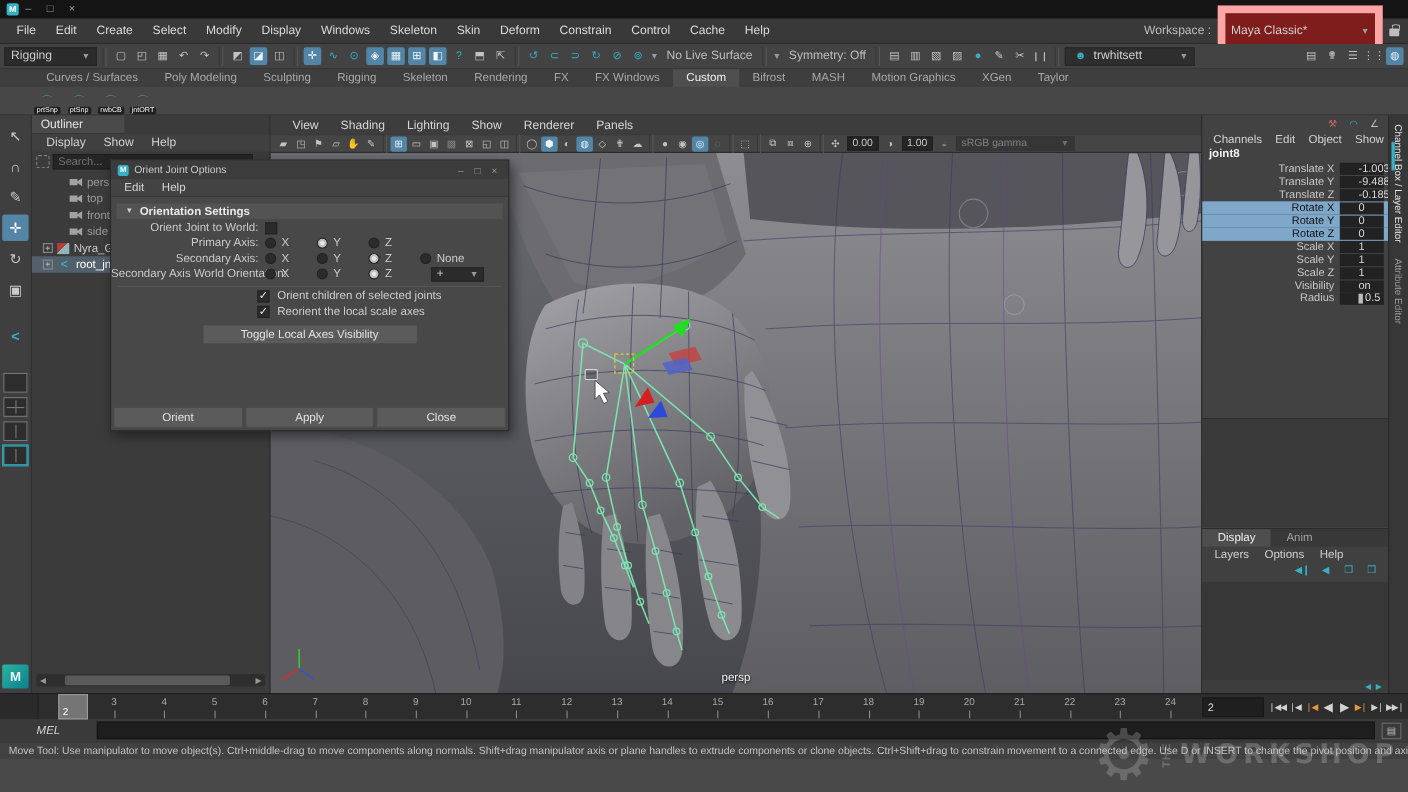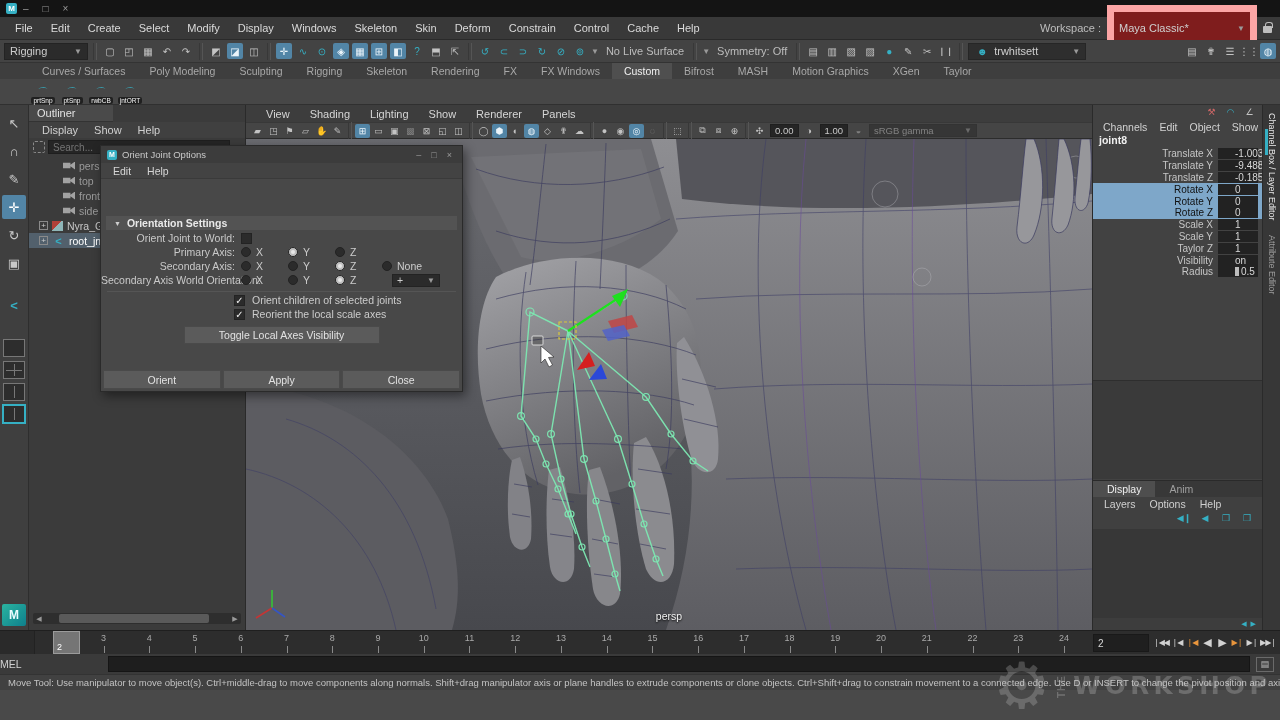--- a/index.html
+++ b/index.html
@@ -159,21 +159,21 @@
 
   
   .dialog{ position:absolute; left:100px; top:145px; width:363px; height:247px; background:#484848;
     border:1px solid #2a2a2a; box-shadow:3px 4px 10px rgba(0,0,0,.45); z-index:5; display:flex; flex-direction:column; }
   .dlg-title{ height:17px; background:#3c3c3c; display:flex; align-items:center; gap:5px; padding:0 6px;
     color:#c9c9c9; font-size:9.5px; }
   .dlg-title .maya-badge{ width:10px; height:10px; font-size:7px; }
   .dlg-title .winbtns{ margin-left:auto; gap:10px; font-size:9px; }
   .dlg-menus{ height:16px; background:#434343; border-bottom:1px solid #3a3a3a; display:flex; align-items:center; padding-left:4px; }
   .dlg-menus span{ padding:0 8px; color:#d6d6d6; font-size:10.5px; }
-  .dlg-body{ flex:1; position:relative; padding-top:4px;margin-top:31px; }
+  .dlg-body{ flex:1; position:relative; padding-top:4px; }
   .dlg-section{ margin:2px 5px; height:14px; background:#535353; display:flex; align-items:center; gap:6px;
     padding-left:8px; font-weight:bold; color:#e9e9e9; font-size:10.5px; }
   .dlg-section .tri{ font-size:7px; color:#cfcfcf; }
   .frow{ display:flex; align-items:center; height:12.5px; margin-top:1.5px; font-size:10.5px; }
   .frow .flabel{ width:140px; text-align:right; padding-right:6px; color:#c9c9c9; white-space:nowrap; }
   .radio-group{ display:flex; }
   .radio-opt{ display:flex; align-items:center; gap:5px; width:47px; }
   .radio-opt.wide{ width:58px; }
   .radio{ width:10px; height:10px; border-radius:50%; background:#2b2b2b; border:1px solid #222; }
   .radio-opt.on .radio{ background:#e8e8e8; box-shadow:inset 0 0 0 2px #bfbfbf; }
@@ -203,21 +203,21 @@
   .tl-field{ width:56px; height:18px; margin:3px 4px 0 6px; background:#1f1f1f; border:1px solid #191919;
     color:#d8d8d8; font-size:10px; padding-left:4px; font-family:inherit; }
   .playbtns{ display:flex; align-items:center; gap:1px; padding-right:4px; }
   .pbtn{ min-width:14px; height:16px; display:flex; align-items:center; justify-content:center;
     color:#d2d2d2; font-size:8px; letter-spacing:-1px; }
   .pbtn.key{ color:#e8953c; }
   .pbtn.play{ font-size:11px; }
 
   
   .melrow{ position:absolute; left:0; top:654px; width:1280px; height:20px; background:#3a3a3a; display:flex; align-items:center; }
-  .mel-label{ width:108px; color:#d0d0d0; font-size:10.5px; }
+  .mel-label{ width:88px; text-align:center; color:#d0d0d0; font-size:10.5px;font-style:italic; }
   .mel-input{ flex:1; height:16px; background:#1e1e1e; border:1px solid #151515; color:#ddd; font-family:inherit; }
   .mel-icon{ width:18px; height:15px; border:1px solid #6a6a6a; margin:0 6px; display:flex; align-items:center;
     justify-content:center; font-size:9px; color:#bdbdbd; }
   .helprow{ position:absolute; left:0; top:674px; width:1280px; height:16px; background:#414141;
     border-top:1px solid #333; display:flex; align-items:center; padding-left:8px; }
   .helprow span{ font-size:9.5px; color:#c3c3c3; white-space:nowrap; }
   .bottomstrip{ position:absolute; left:0; top:690px; width:1280px; height:30px; background:#494949; }
 
   
   .watermark{ position:absolute; right:8px; bottom:4px; display:flex; align-items:center; gap:6px; z-index:9;
@@ -704,21 +704,21 @@
             <span class="an">Scale X</span>
             <span class="av">1</span>
           </div>
 
           <div class="cb-row">
             <span class="an">Scale Y</span>
             <span class="av">1</span>
           </div>
 
           <div class="cb-row">
-            <span class="an">Taylor Z</span>
+            <span class="an">Scale Z</span>
             <span class="av">1</span>
           </div>
 
           <div class="cb-row">
             <span class="an">Visibility</span>
             <span class="av">on</span>
           </div>
 
           <div class="cb-row has-slider">
             <span class="an">Radius</span>

